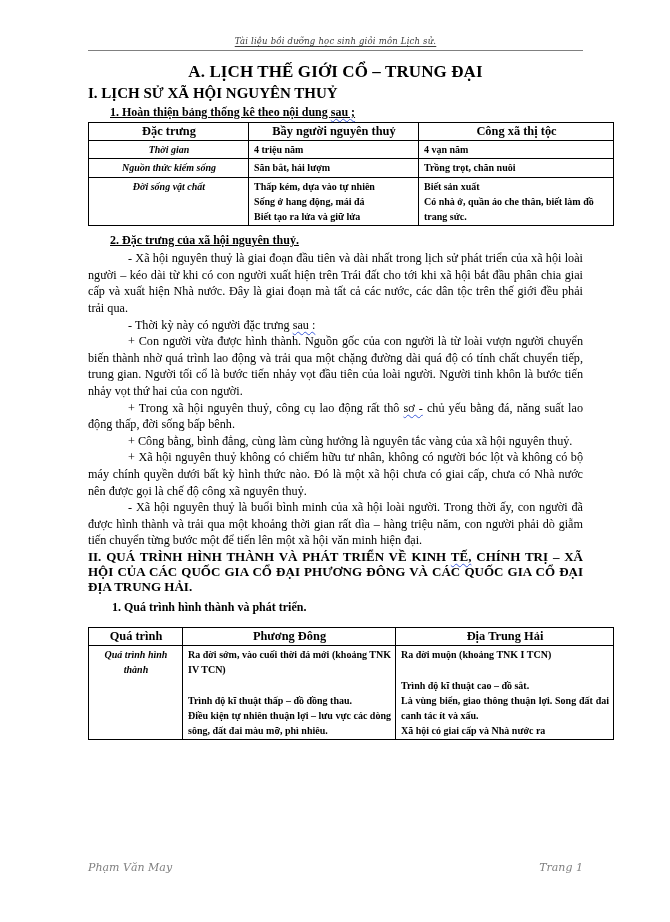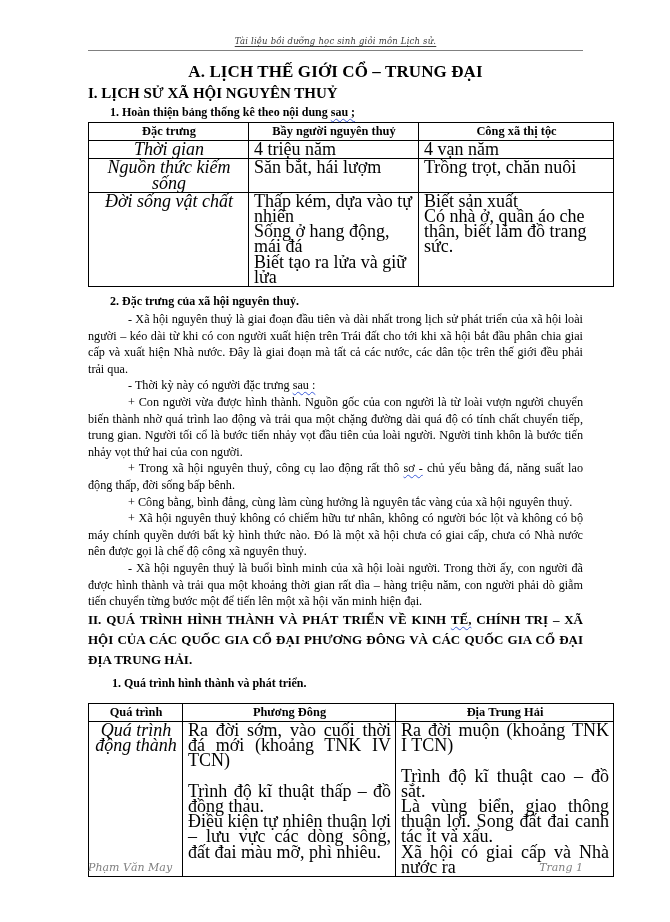--- a/index.html
+++ b/index.html
@@ -72,32 +72,33 @@
     font-size: 15px;
     line-height: 17px;
     margin: 0 0 2px 0;
   }
   .h2 {
     font-weight: bold;
     font-size: 12px;
     line-height: 16px;
     margin: 0 0 2px 0;
     padding-left: 22px;
+    text-decoration: underline;
   }
   .h2-num {
     font-weight: bold;
     font-size: 12px;
     line-height: 16px;
     margin: 2px 0 2px 0;
     padding-left: 24px;
   }
   .h1-block {
     font-weight: bold;
     font-size: 13px;
-    line-height: 20px;
+    line-height: 15px;
     margin: 0;
     text-align: justify;
     text-justify: inter-word;
   }
 
   .squiggle {
     text-decoration: underline;
     text-decoration-style: wavy;
     text-decoration-color: #3b5bdb;
     text-underline-offset: 2px;
@@ -117,23 +118,23 @@
   table.tbl {
     border-collapse: collapse;
     width: 495px;
     table-layout: fixed;
     margin: 0;
   }
   table.tbl td, table.tbl th {
     border: 1px solid #000000;
     padding: 1px 4px 1px 5px;
     vertical-align: top;
-    font-size: 18px;
+    font-size: 10px;
     line-height: 15.2px;
-    font-weight: normal;
+    font-weight: bold;
   }
   table.tbl th {
     text-align: center;
     font-weight: bold;
     font-size: 12.4px;
     padding-top: 1px;
     padding-bottom: 1px;
   }
   td.rowhead {
     text-align: center;
@@ -257,21 +258,21 @@
     <div class="spacer-10"></div>
 
     <table class="tbl">
       <tbody>
           <tr>
         <th class="t2-c1">Quá trình</th>
         <th class="t2-c2">Phương Đông</th>
         <th class="t2-c3">Địa Trung Hải</th>
       </tr>
       <tr>
-        <td class="rowhead">Quá trình động thành</td>
+        <td class="rowhead">Quá trình hình thành</td>
         <td class="cell" style="white-space:pre-line;">Ra đời sớm, vào cuối thời đá mới (khoảng TNK IV TCN)
 
 Trình độ kĩ thuật thấp – đồ đồng thau.
 Điều kiện tự nhiên thuận lợi – lưu vực các dòng sông, đất đai màu mỡ, phì nhiêu.</td>
         <td class="cell" style="white-space:pre-line;">Ra đời muộn (khoảng TNK I TCN)
 
 Trình độ kĩ thuật cao – đồ sắt.
 Là vùng biển, giao thông thuận lợi. Song đất đai canh tác ít và xấu.
 Xã hội có giai cấp và Nhà nước ra</td>
       </tr>

